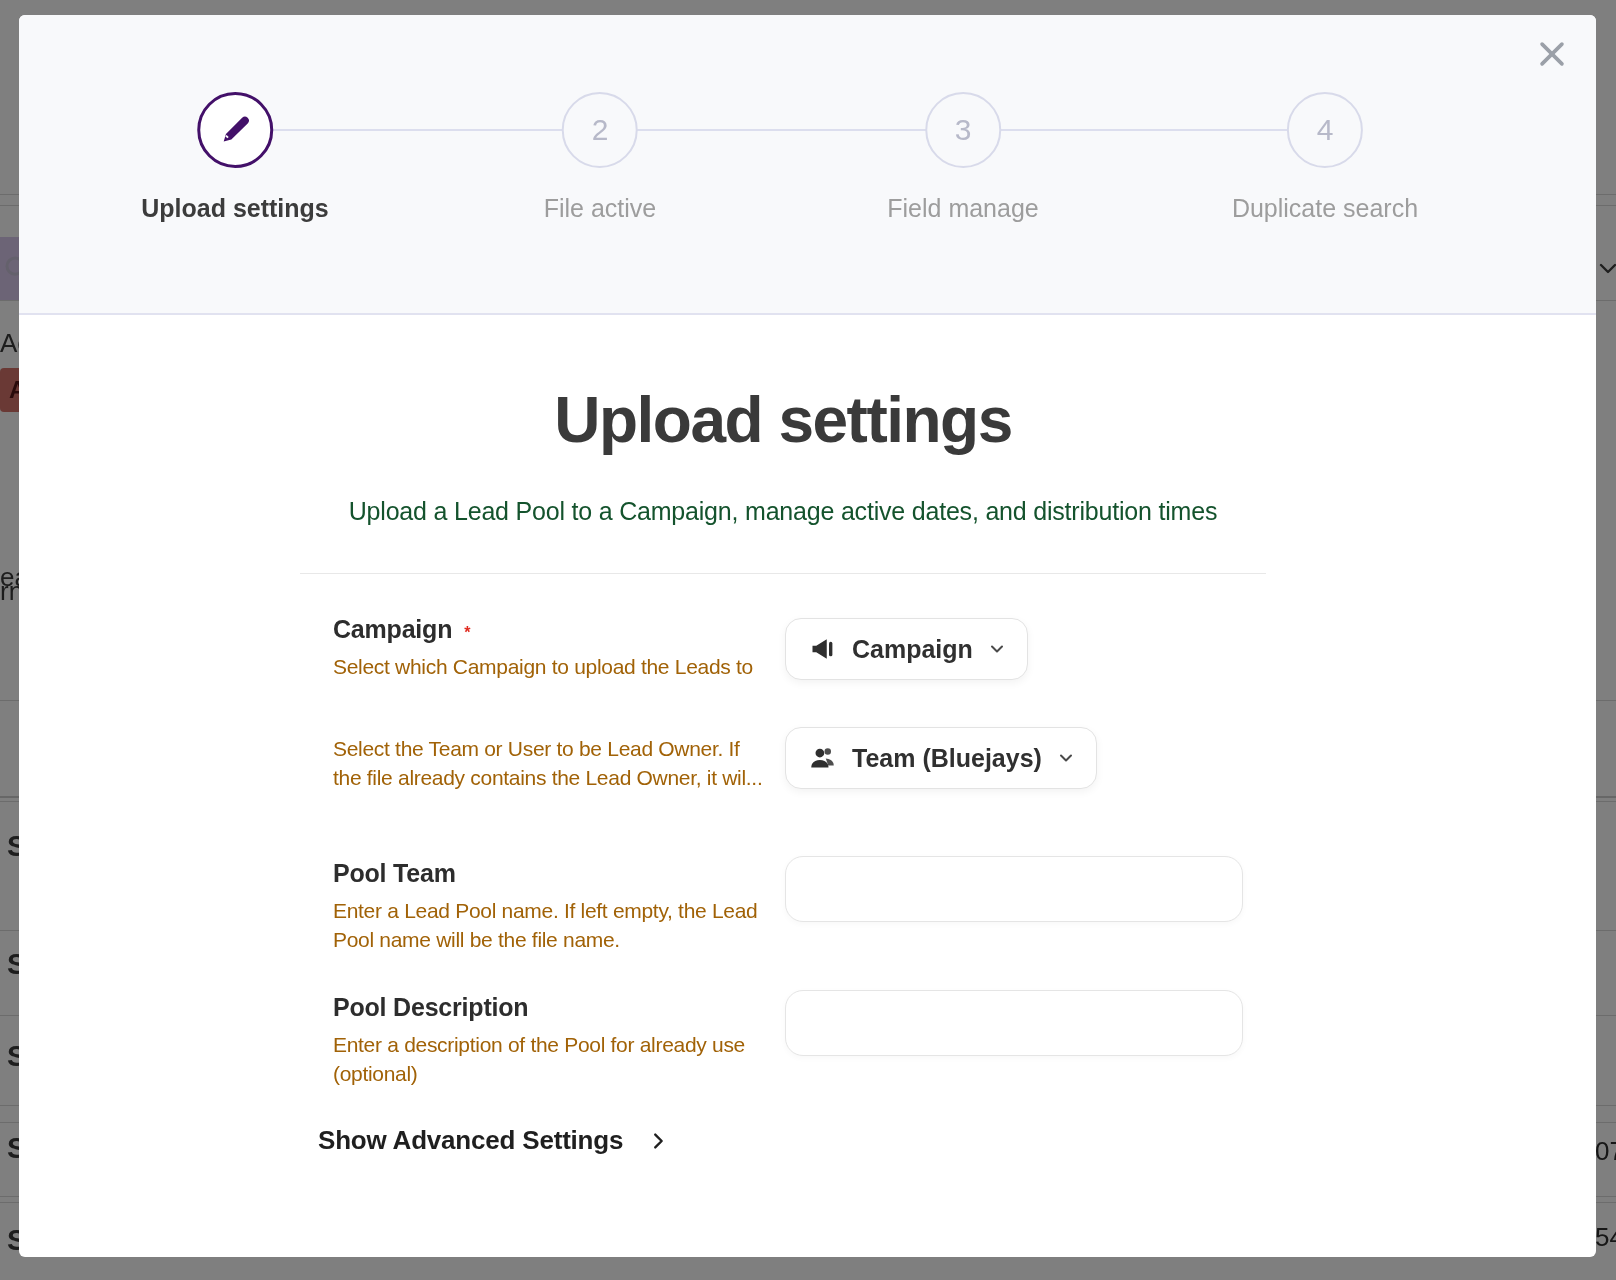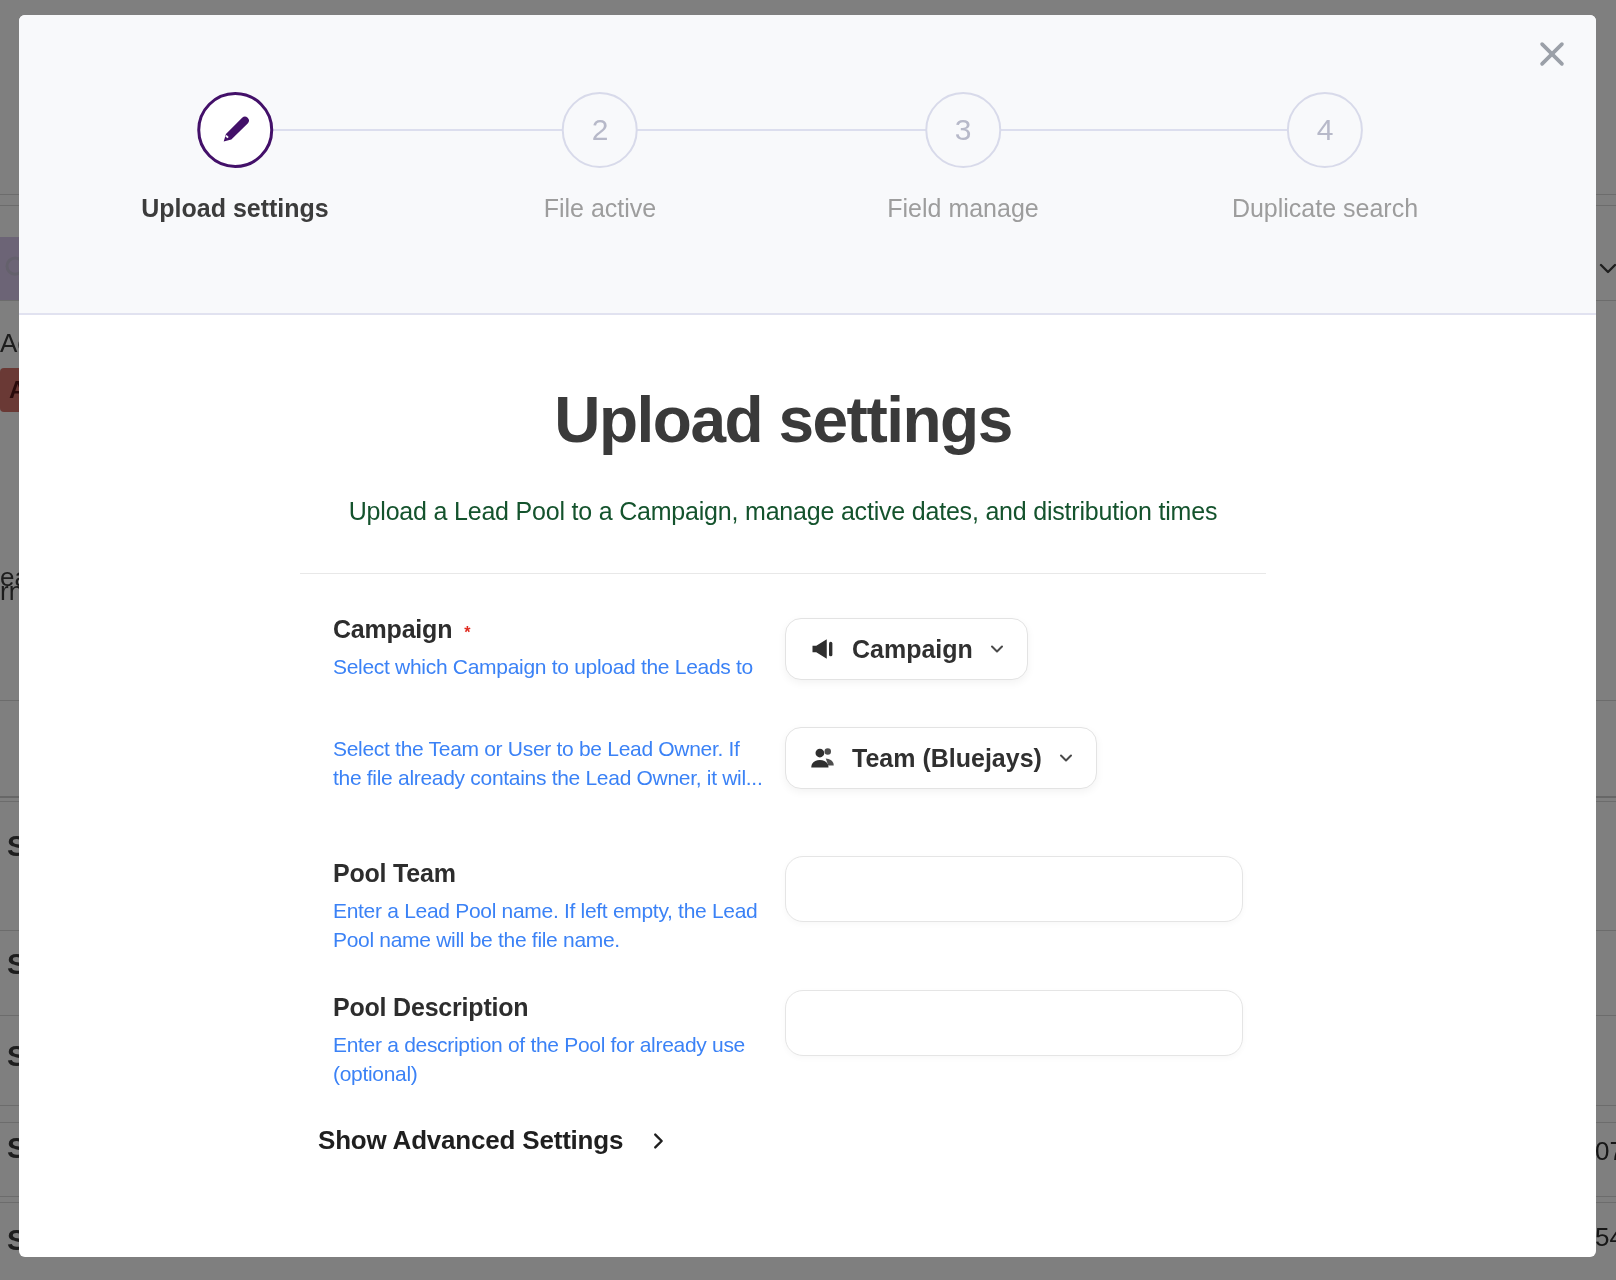--- a/index.html
+++ b/index.html
@@ -43,21 +43,21 @@
   .content{position:absolute;left:281px;top:0;width:966px;height:100%;}
   .dlg-title{position:absolute;top:368px;width:100%;text-align:center;margin:0;
              font-size:64px;font-weight:600;letter-spacing:-1.5px;color:#3a3a3a;}
   .dlg-subtitle{position:absolute;top:482px;width:100%;text-align:center;margin:0;
                 font-size:25px;letter-spacing:-0.2px;color:#14532d;}
   .dlg-divider{position:absolute;top:558px;left:0;width:966px;height:1px;background:#e8e8e8;}
 
   .form-row{position:absolute;left:0;margin-left:33px;}
   .field-label{font-size:25px;font-weight:bold;color:#2d2d2d;letter-spacing:-0.2px;}
   .req{color:#e02b20;font-weight:bold;margin-left:12px;}
-  .field-desc{margin-top:8px;font-size:21px;line-height:29px;letter-spacing:-0.3px;color:#3b82f6;}
+  .field-desc{margin-top:8px;font-size:21px;line-height:29px;letter-spacing:-0.3px;color:#a16207;}
   .field-desc div{white-space:nowrap;}
 
   .ctl{position:absolute;left:485px;}
   .dd-btn{display:inline-flex;align-items:center;gap:14px;height:62px;padding:0 20px 0 22px;
           background:#fff;border:1px solid #e3e3e3;border-radius:16px;cursor:pointer;
           box-shadow:0 3px 8px rgba(0,0,0,0.05);font-family:inherit;
           font-size:25px;font-weight:600;color:#303030;}
   .text-input{width:458px;height:66px;box-sizing:border-box;background:#fff;
               border:1.5px solid #e5e5e5;border-radius:18px;box-shadow:0 2px 6px rgba(0,0,0,0.03);
               font-family:inherit;font-size:24px;padding:0 20px;color:#2f2f2f;outline:none;}

